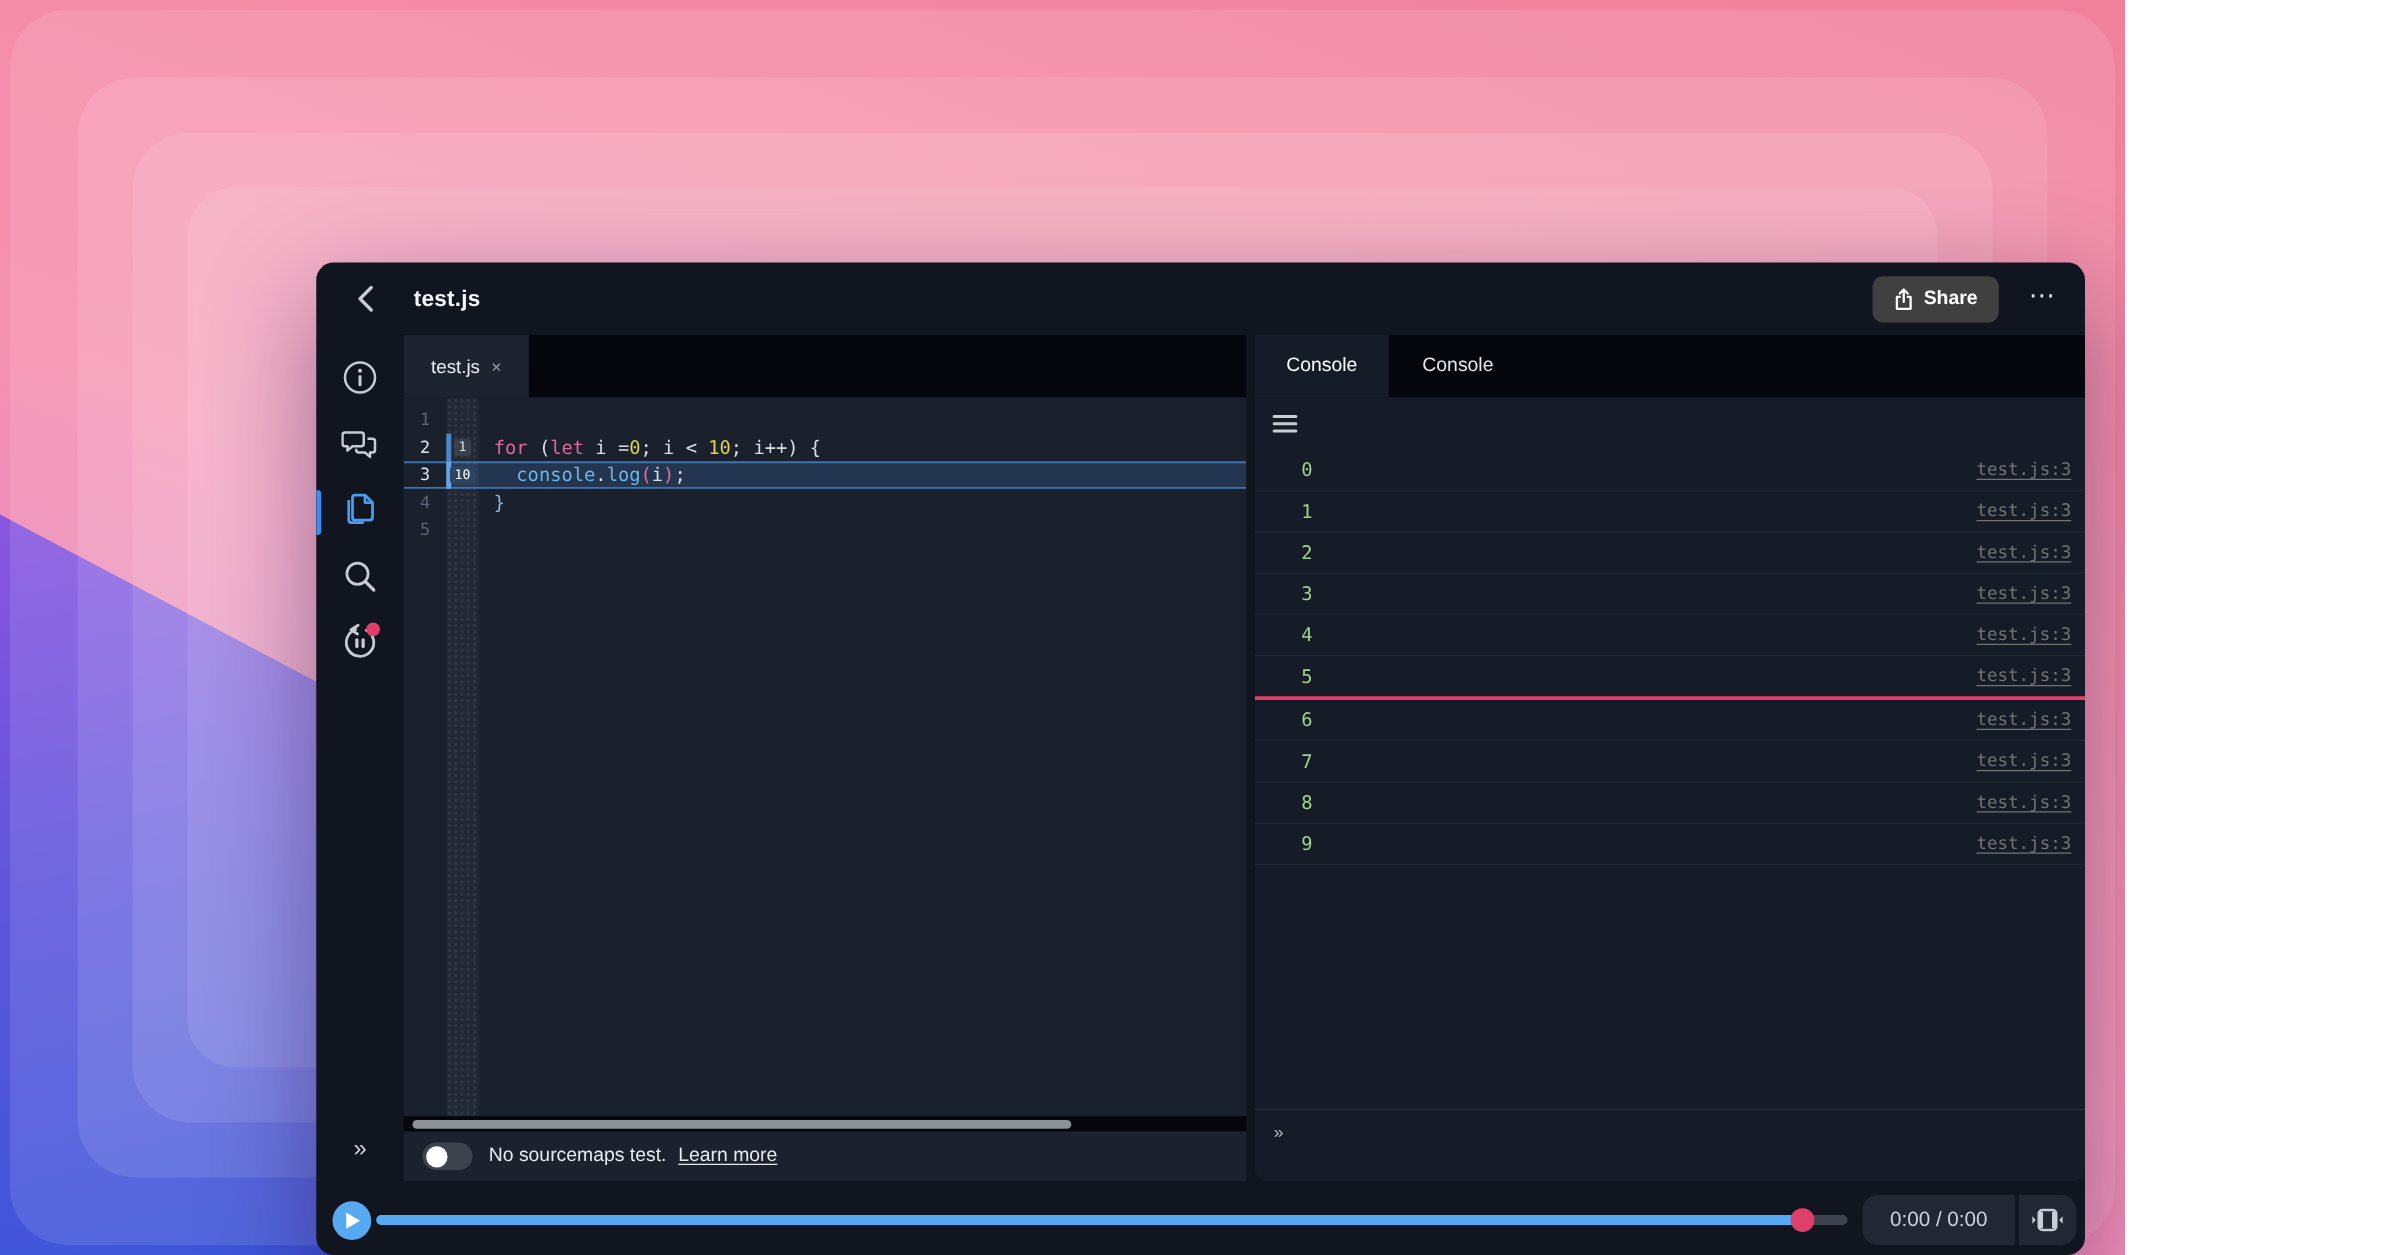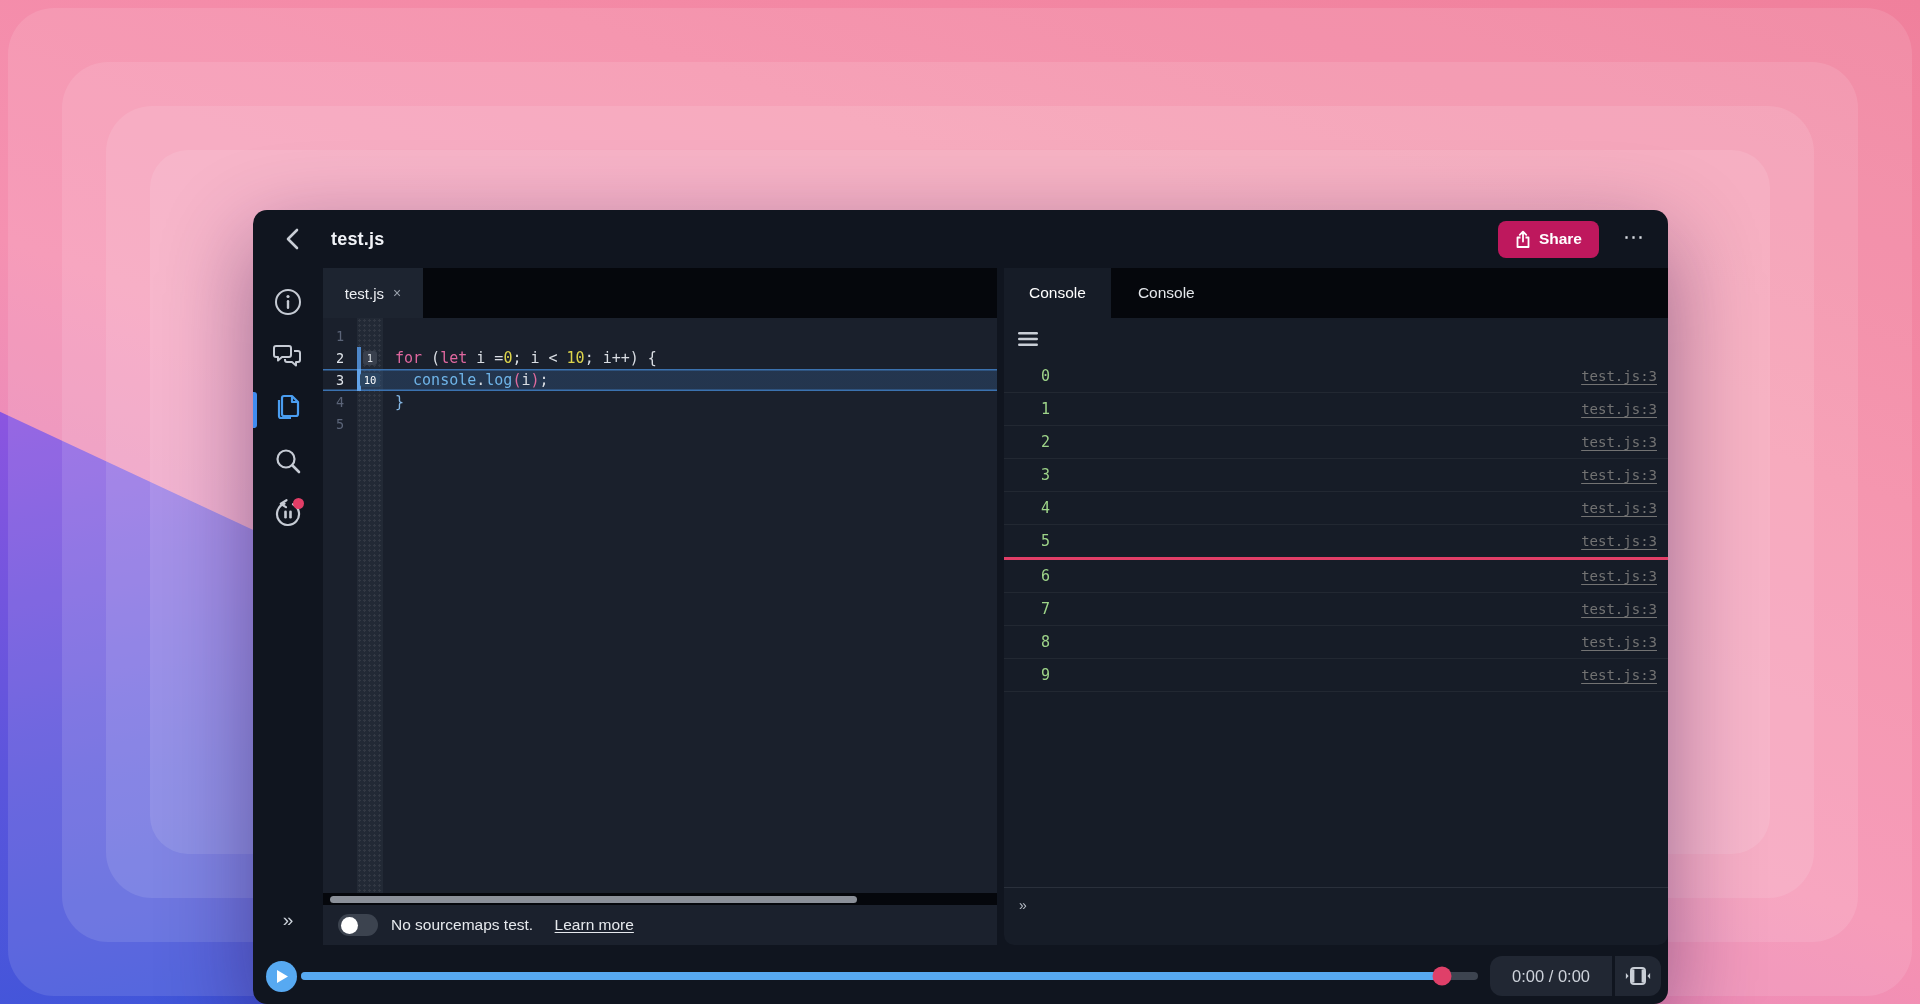--- a/index.html
+++ b/index.html
@@ -1,18 +1,18 @@
 <!DOCTYPE html>
 <html><head>
 <meta charset="utf-8">
 <style>
   * { margin:0; padding:0; box-sizing:border-box; }
   html,body { width:1920px; height:1004px; overflow:hidden; font-family:"Liberation Sans",sans-serif; }
 
-  #stage { position:relative; width:1920px; height:1004px; overflow:hidden;
+  #stage { position:relative; width:1700px; height:1004px; overflow:hidden;
     background:linear-gradient(200deg,#f0809c 0%,#f48aa6 30%,#f591b1 55%,#ec8cba 68%,#d07fd0 82%,#a06ae2 94%,#7b5ee0 100%); }
 
   
   .wedge { position:absolute; inset:0;
     background:linear-gradient(168deg,#b066e6 0%,#8a55e0 30%,#5b55dc 55%,#3156d8 85%,#2e55d6 100%);
     clip-path:polygon(0 41%, 66% 100%, 0 100%); }
 
   
   .bgframe { position:absolute; background:rgba(255,255,255,0.105); border-radius:46px; }
   .f1 { inset:8px; }
@@ -23,21 +23,21 @@
   
   .window { position:absolute; left:253px; top:210px; width:1415px; height:794px;
     background:#10151f; border-radius:14px; box-shadow:0 30px 90px rgba(45,10,70,.45);
     display:flex; flex-direction:column; overflow:hidden; }
 
   
   .win-header { height:58px; display:flex; align-items:center; padding:0 22px 0 26px; flex:0 0 auto; }
   .back-btn { width:26px; height:26px; display:flex; align-items:center; justify-content:center; cursor:pointer; }
   .win-title { margin-left:26px; font-size:18px; font-weight:bold; color:#f2f4f8; letter-spacing:.2px; }
   .hspacer { flex:1; }
-  .share-btn { height:37px; padding:0 17px; border-radius:8px; background:#be185d; border:none;
+  .share-btn { height:37px; padding:0 17px; border-radius:8px; background:#404040; border:none;
     display:flex; align-items:center; gap:8px; color:#fff; font-size:15.5px; font-weight:bold; cursor:pointer; font-family:inherit; }
   .more-btn { margin-left:24px; color:#d8dce2; font-size:21px; letter-spacing:2px; cursor:pointer; line-height:1; padding-bottom:6px; }
 
   
   .win-main { flex:1; display:flex; min-height:0; padding-bottom:3px; }
 
   
   .rail { width:70px; flex:0 0 auto; position:relative; display:flex; flex-direction:column; align-items:center; padding-top:17px; }
   .rail-btn { width:34px; height:34px; margin-bottom:19px; display:flex; align-items:center; justify-content:center; cursor:pointer; position:relative; }
   .rail-active-bar { position:absolute; left:0; top:124px; width:4px; height:36px; background:#3f8cf0; border-radius:0 3px 3px 0; }
@@ -67,21 +67,21 @@
     background:linear-gradient(to right, transparent 34px, rgba(70,130,200,0.22) 34px); }
   .tok-kw{color:#e0679f} .tok-num{color:#ded54b} .tok-fn{color:#6fb4e8}
   .tok-paren{color:#df6b9e} .tok-plain{color:#d9dde3} .tok-brace{color:#85b7e4}
 
   .h-scroll { height:12px; background:#05070c; position:relative; flex:0 0 auto; }
   .h-thumb { position:absolute; left:7px; top:2.5px; height:7px; width:527px; background:#8b9099; border-radius:4px; cursor:pointer; }
   .editor-footer { height:40px; background:#1b212d; display:flex; align-items:center; padding:0 15px; gap:13px; flex:0 0 auto; }
   .toggle { width:40px; height:22px; border-radius:11px; background:#3c434f; position:relative; cursor:pointer; flex:0 0 auto; }
   .toggle-knob { position:absolute; left:2.5px; top:2.5px; width:17px; height:17px; border-radius:50%; background:#fff; }
   .sm-text { font-size:15.5px; color:#e6e9ed; }
-  .sm-link { font-size:15.5px; color:#e6e9ed; text-decoration:underline; text-underline-offset:2px; cursor:pointer; margin-left:17px;text-align:center; }
+  .sm-link { font-size:15.5px; color:#e6e9ed; text-decoration:underline; text-underline-offset:2px; cursor:pointer; margin-left:5px;text-align:center; }
 
   .panel-gap { width:7px; flex:0 0 auto; }
 
   
   .console { flex:1; display:flex; flex-direction:column; min-height:0; background:#161c27; border-radius:0 0 10px 10px; overflow:hidden; }
   .console-tabbar { height:50px; background:#05070c; display:flex; flex:0 0 auto; }
   .console-tab { padding:0 25px; display:flex; align-items:center; font-size:15.5px; color:#e4e7eb; cursor:pointer; }
   .console-tab.active { background:#161c27; color:#fff; }
   .console-tab.inactive { margin-left:2px; }
   .filter-row { height:42px; display:flex; align-items:center; padding:0 12px; gap:11px; flex:0 0 auto; }

